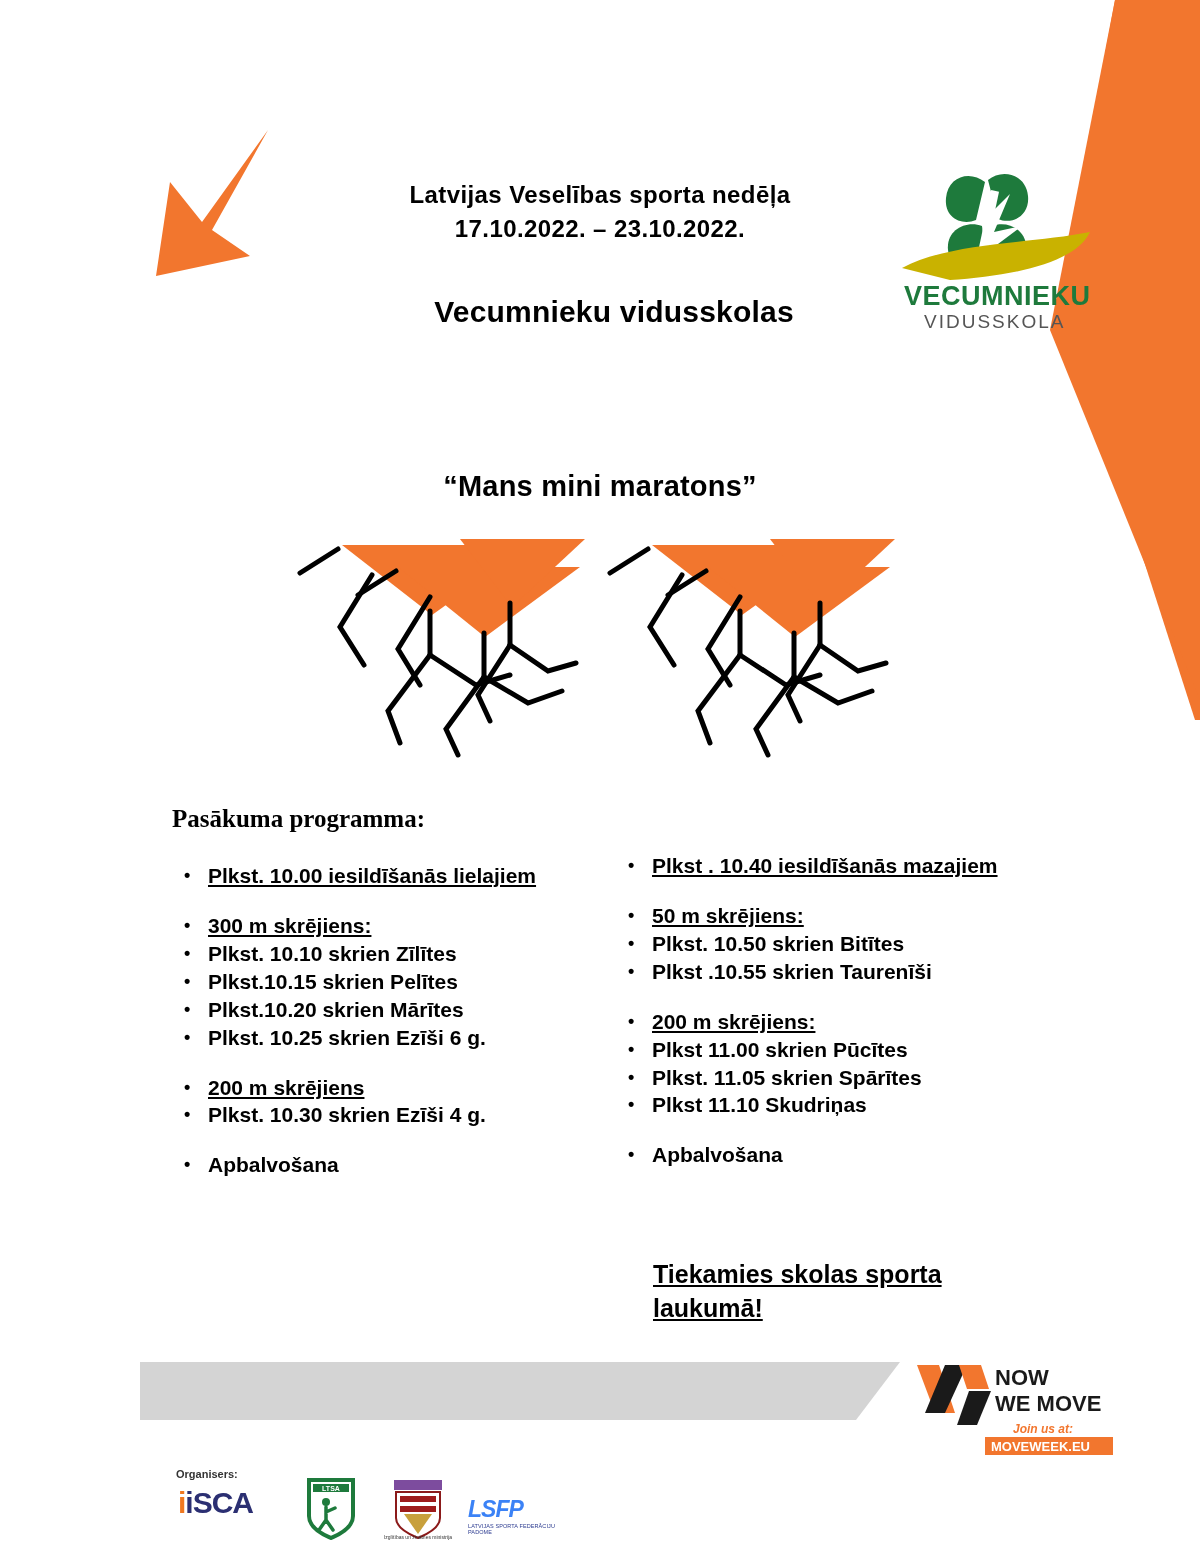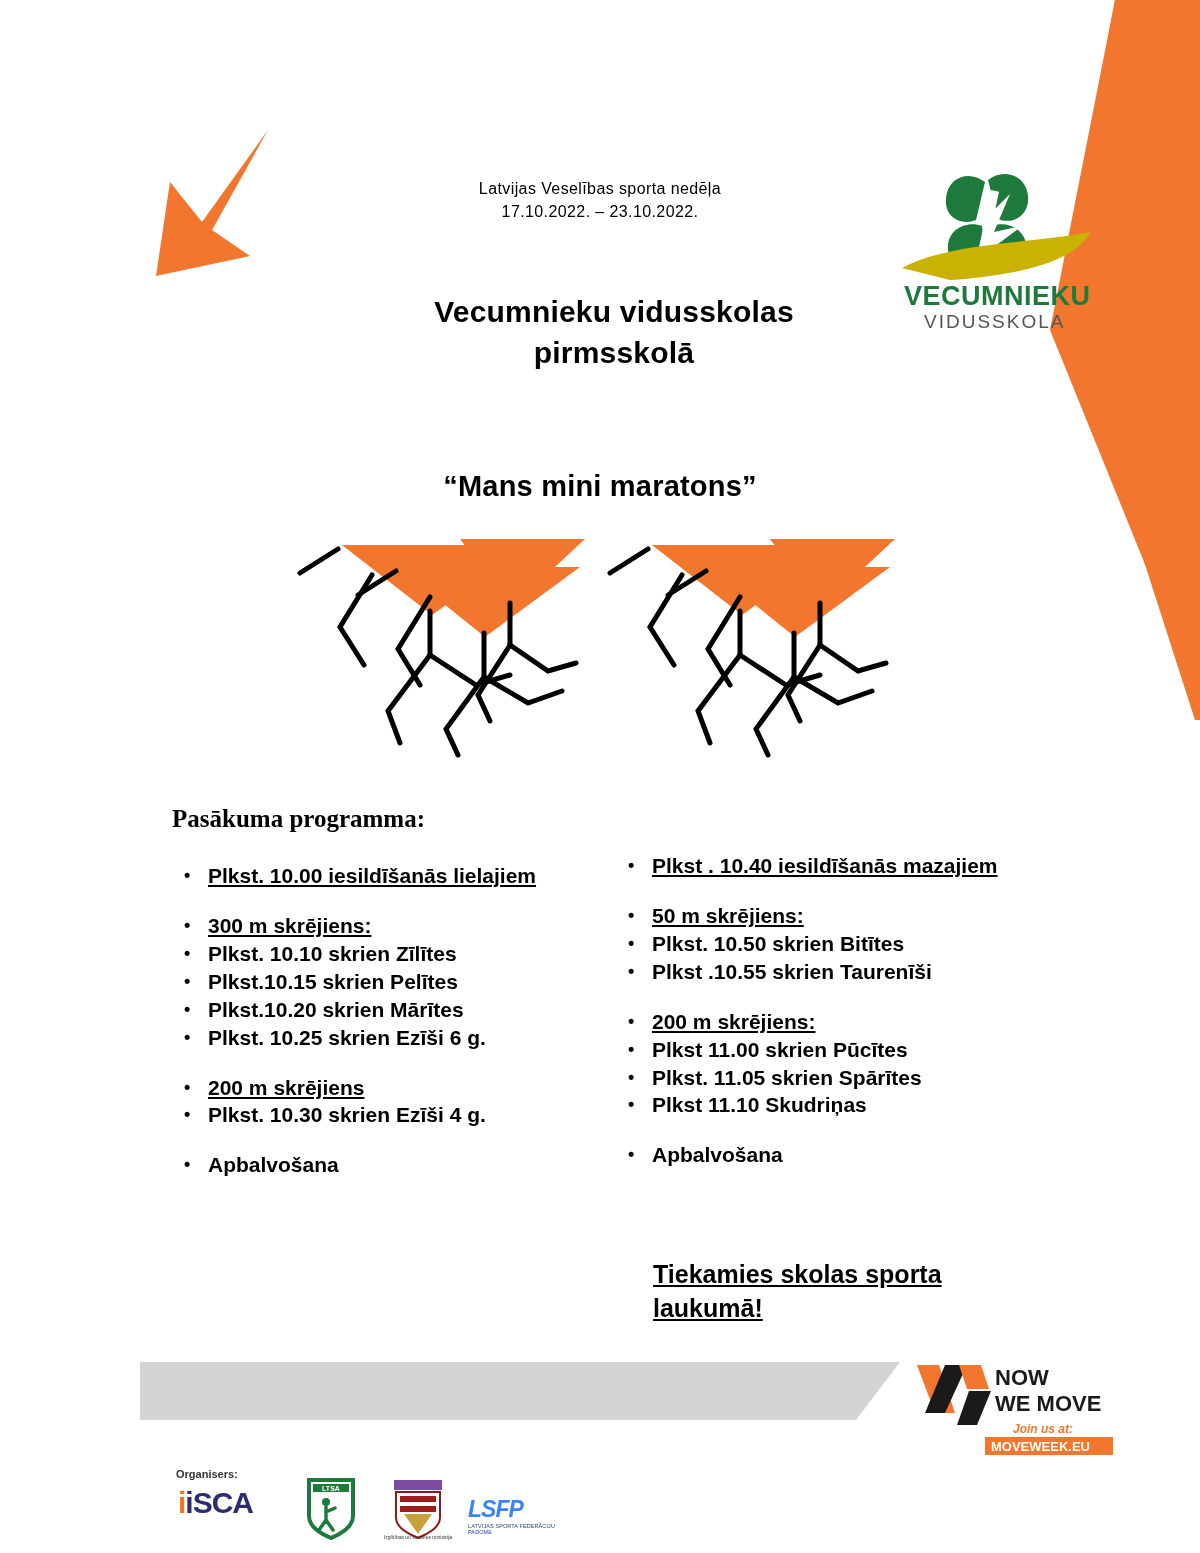--- a/index.html
+++ b/index.html
@@ -36,22 +36,22 @@
 
   
   .header-block {
     position: absolute;
     left: 0;
     right: 0;
     top: 178px;
     text-align: center;
   }
   .header-line {
-    font-size: 16px;
-    font-weight: normal;
+    font-size: 24px;
+    font-weight: bold;
     letter-spacing: .4px;
     line-height: 1.42;
   }
   .title-block {
     position: absolute;
     left: 0;
     right: 0;
     top: 292px;
     text-align: center;
     padding-left: 28px;
@@ -262,21 +262,20 @@
       <rect x="93" y="30" width="8" height="78" fill="#ffffff" transform="rotate(12 97 69)"></rect>
     </g>
     <path d="M12,108 C60,82 140,84 200,72 C185,104 120,116 60,120 Z" fill="#C9B200"></path>
     <text x="14" y="145" font-family="'Liberation Sans', sans-serif" font-size="27" font-weight="bold" fill="#1E7A3C" letter-spacing="0.5">VECUMNIEKU</text>
     <text x="34" y="168" font-family="'Liberation Sans', sans-serif" font-size="19" fill="#555555" letter-spacing="2">VIDUSSKOLA</text>
   </svg>
 </div>
 
 <div class="title-block">
   <div class="title-line">Vecumnieku   vidusskolas</div>
-  <div class="title-line">pirmsskolā</div>
 </div>
 
 <div class="subtitle-block">
   <div class="subtitle-line">“Mans mini maratons”</div>
 </div>
 
 <div class="runners">
   <svg viewBox="0 0 640 245" width="640" height="245" aria-hidden="true">
     <g fill="none" stroke="#000000" stroke-width="5" stroke-linecap="round">
 

